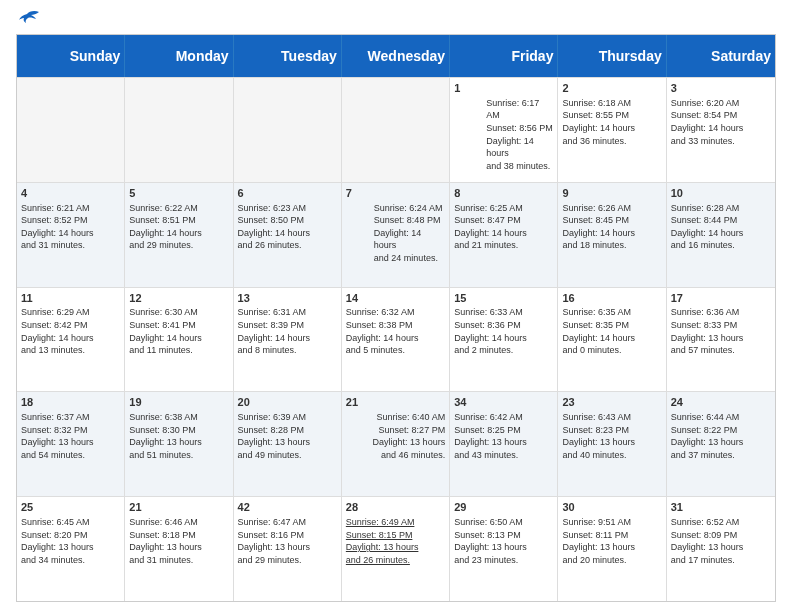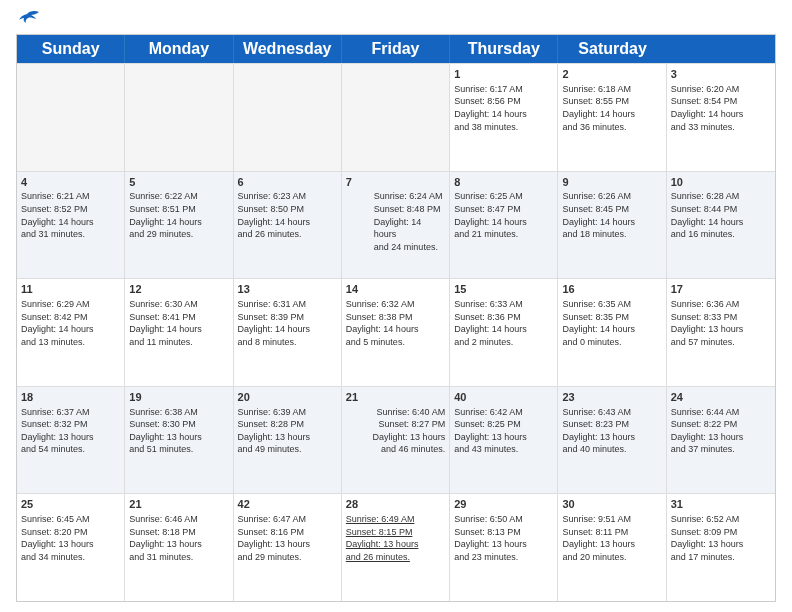--- a/index.html
+++ b/index.html
@@ -55,24 +55,24 @@
       flex-direction: column;
       border: 1px solid #ccc;
     }
     .cal-header-row {
       display: grid;
       grid-template-columns: repeat(7, 1fr);
       background: #1565c0;
     }
     .cal-header-cell {
       color: #fff;
-      font-size: 16px;
+      font-size: 14px;
       font-weight: bold;
-      padding: 5px 4px;
-      text-align: center;
+      padding: 13px 4px;
+      text-align: right;
       border-right: 1px solid #2979c2;
     }
     .cal-header-cell:last-child {
       border-right: none;
     }
     .cal-body {
       flex: 1;
       display: flex;
       flex-direction: column;
     }
@@ -132,34 +132,35 @@
     <div class="title-block">
       <div class="month-title"></div>
       <div class="location"></div>
     </div>
   </div>
 
   <div class="calendar">
     <div class="cal-header-row">
     <div class="cal-header-cell">Sunday</div>
         <div class="cal-header-cell">Monday</div>
+        <div class="cal-header-cell">Tuesday</div>
         <div class="cal-header-cell">Wednesday</div>
         <div class="cal-header-cell">Friday</div>
         <div class="cal-header-cell">Thursday</div>
         <div class="cal-header-cell">Saturday</div>
       </div>
     <div class="cal-body">
     <div class="cal-row">
           <div class="cal-cell empty"></div>
           <div class="cal-cell empty"></div>
           <div class="cal-cell empty"></div>
           <div class="cal-cell empty"></div>
           <div class="cal-cell">
             <span class="day-num">1</span>
-            <div class="cell-text" style="white-space: pre-line;">Sunrise: 6:17 AM
+            <div class="cell-text" style="white-space: pre-line; margin-left: 32px;">Sunrise: 6:17 AM
 Sunset: 8:56 PM
 Daylight: 14 hours
 and 38 minutes.</div>
           </div>
           <div class="cal-cell">
             <span class="day-num">2</span>
             <div class="cell-text" style="white-space: pre-line;">Sunrise: 6:18 AM
 Sunset: 8:55 PM
 Daylight: 14 hours
 and 36 minutes.</div>
@@ -297,21 +298,21 @@
 and 49 minutes.</div>
           </div>
           <div class="cal-cell alt-bg">
             <span class="day-num">21</span>
             <div class="cell-text" style="white-space: pre-line; text-align: right;">Sunrise: 6:40 AM
 Sunset: 8:27 PM
 Daylight: 13 hours
 and 46 minutes.</div>
           </div>
           <div class="cal-cell alt-bg">
-            <span class="day-num">40</span>
+            <span class="day-num">34</span>
             <div class="cell-text" style="white-space: pre-line;">Sunrise: 6:42 AM
 Sunset: 8:25 PM
 Daylight: 13 hours
 and 43 minutes.</div>
           </div>
           <div class="cal-cell alt-bg">
             <span class="day-num">23</span>
             <div class="cell-text" style="white-space: pre-line;">Sunrise: 6:43 AM
 Sunset: 8:23 PM
 Daylight: 13 hours

